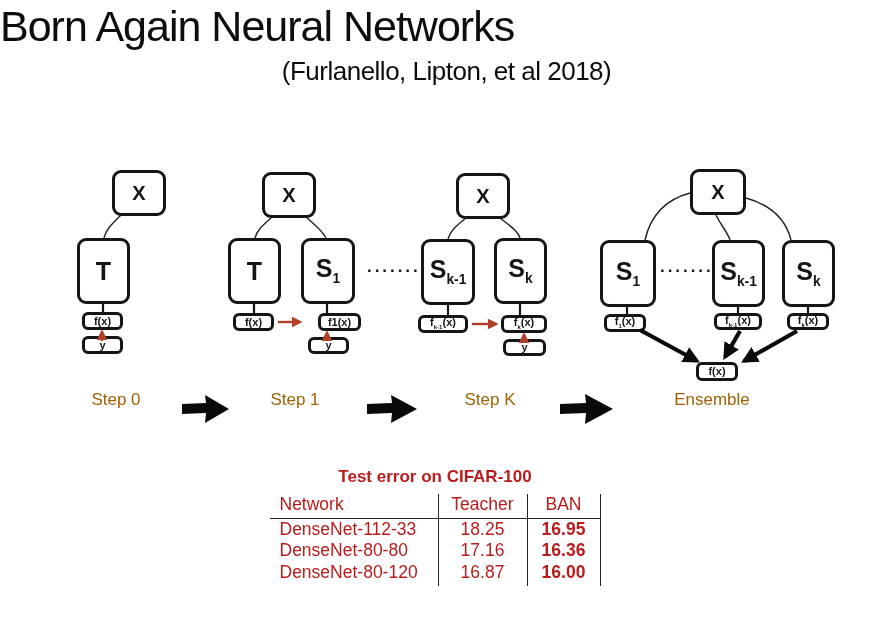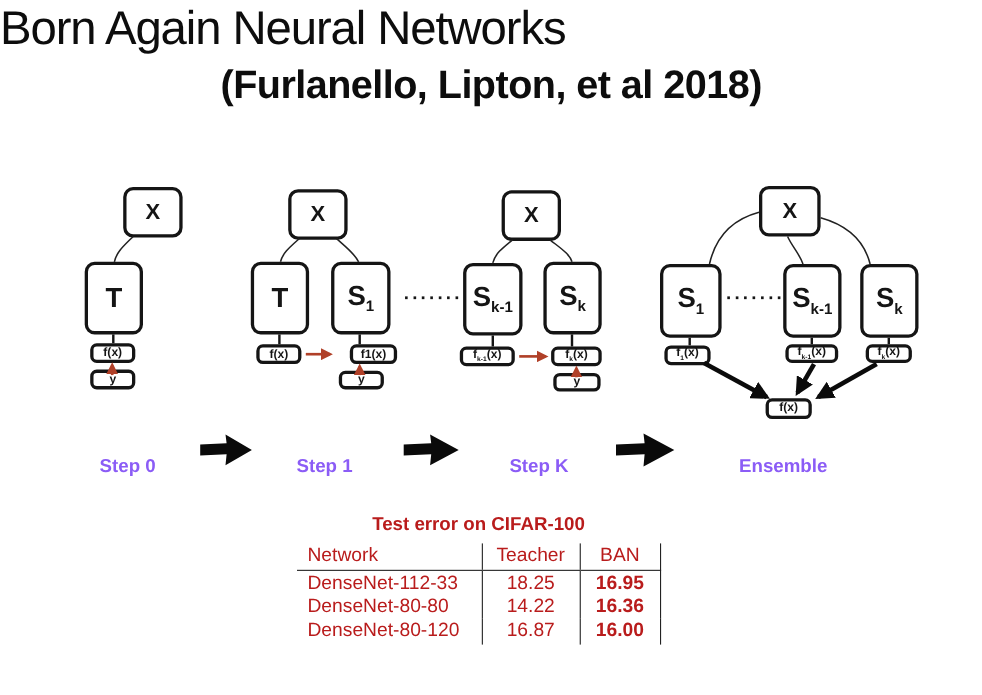--- a/index.html
+++ b/index.html
@@ -4,38 +4,38 @@
 <style>
   html,body { margin:0; padding:0; background:#ffffff; }
   body { width:893px; height:632px; position:relative; overflow:hidden;
          font-family:"Liberation Sans", sans-serif; color:#141414; }
   .stage { position:absolute; left:0; top:0; width:893px; height:632px; background:#fff; }
 
   
   .title { position:absolute; left:0; top:2px; width:100%; 
            font-size:43px; font-weight:400; letter-spacing:-1px; color:#0d0d0d; }
   .subtitle { position:absolute; left:0; top:56px; width:100%; text-align:center;
-              font-size:36px; font-weight:700; letter-spacing:-0.5px; color:#0d0d0d; }
+              font-size:26px; font-weight:400; letter-spacing:-0.5px; color:#0d0d0d; }
 
   
   .box { position:absolute; box-sizing:border-box; background:#fff;
          border:3.5px solid #151515; border-radius:9px;
          display:flex; align-items:center; justify-content:center;
          font-weight:700; color:#151515; z-index:2; }
   .x-box { font-size:20px; }
   .model-box { font-size:25px; }
   .out-box { border-width:3px; border-radius:6px; font-size:11px; z-index:2;align-items:center; }
   .lbl { display:inline-block; line-height:1; white-space:nowrap; }
   .lbl sub { font-size:0.55em; }
 
   .dots { position:absolute; width:46px; text-align:center; font-size:17px;
           font-weight:700; letter-spacing:2px; color:#151515; line-height:14px; z-index:2; }
 
-  .step-label { position:absolute; transform:translateX(-50%); top:414px;
-                font-size:17px; font-weight:700; color:#8b5cf6; white-space:nowrap; }
+  .step-label { position:absolute; transform:translateX(-50%); top:390px;
+                font-size:17px; font-weight:400; color:#a16207; white-space:nowrap; }
 
   svg.wires { position:absolute; left:0; top:0; width:893px; height:632px;
               z-index:3; pointer-events:none; }
 
   
   .tablewrap { position:absolute; left:260px; top:467px; width:350px;
                font-family:Liberation Sans, sans-serif; color:#b91c1c; }
   .table-title { text-align:center; font-weight:700; font-size:17px; margin:0 0 7px 0; }
   table.results { border-collapse:collapse; margin:0 auto; font-size:17.5px; line-height:1.23; }
   table.results th, table.results td { padding:0 10px; font-weight:400; text-align:center; }
@@ -202,21 +202,21 @@
         </tr>
       </thead>
       <tbody>
         <tr>
           <td>DenseNet-112-33</td>
           <td>18.25</td>
           <td class="ban">16.95</td>
         </tr>
         <tr>
           <td>DenseNet-80-80</td>
-          <td>14.22</td>
+          <td>17.16</td>
           <td class="ban">16.36</td>
         </tr>
         <tr>
           <td>DenseNet-80-120</td>
           <td>16.87</td>
           <td class="ban">16.00</td>
         </tr>
       </tbody>
     </table>
   </div>

